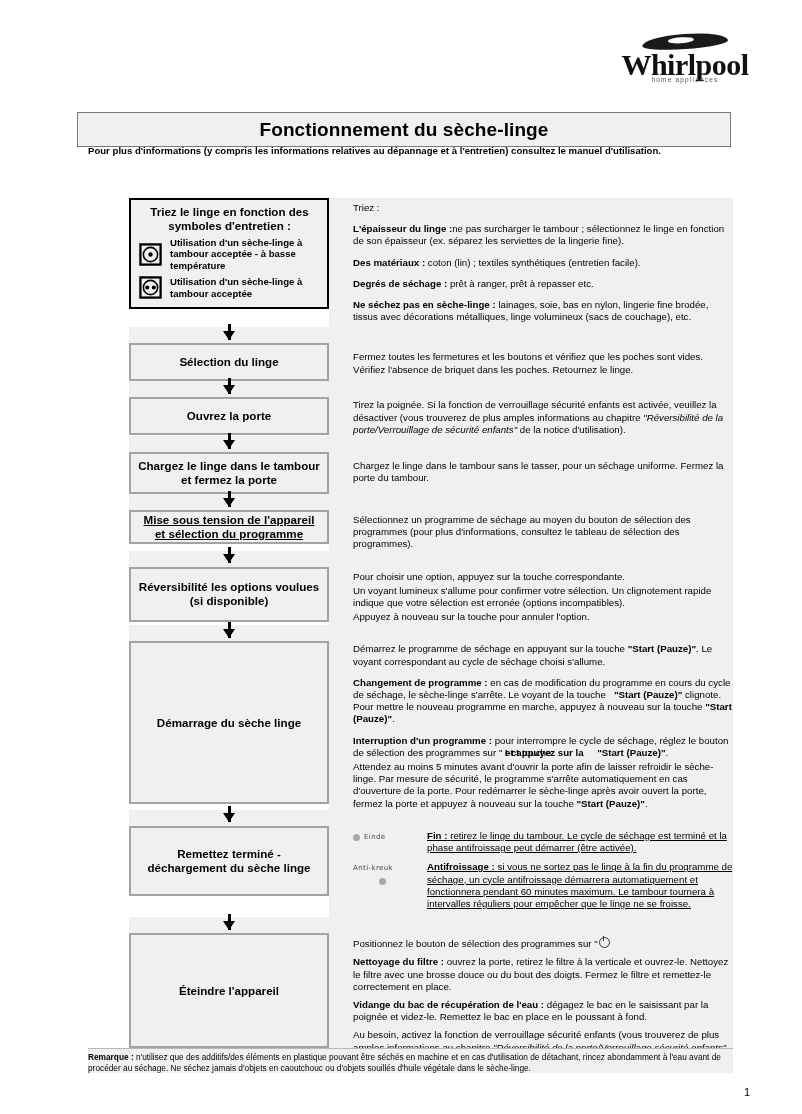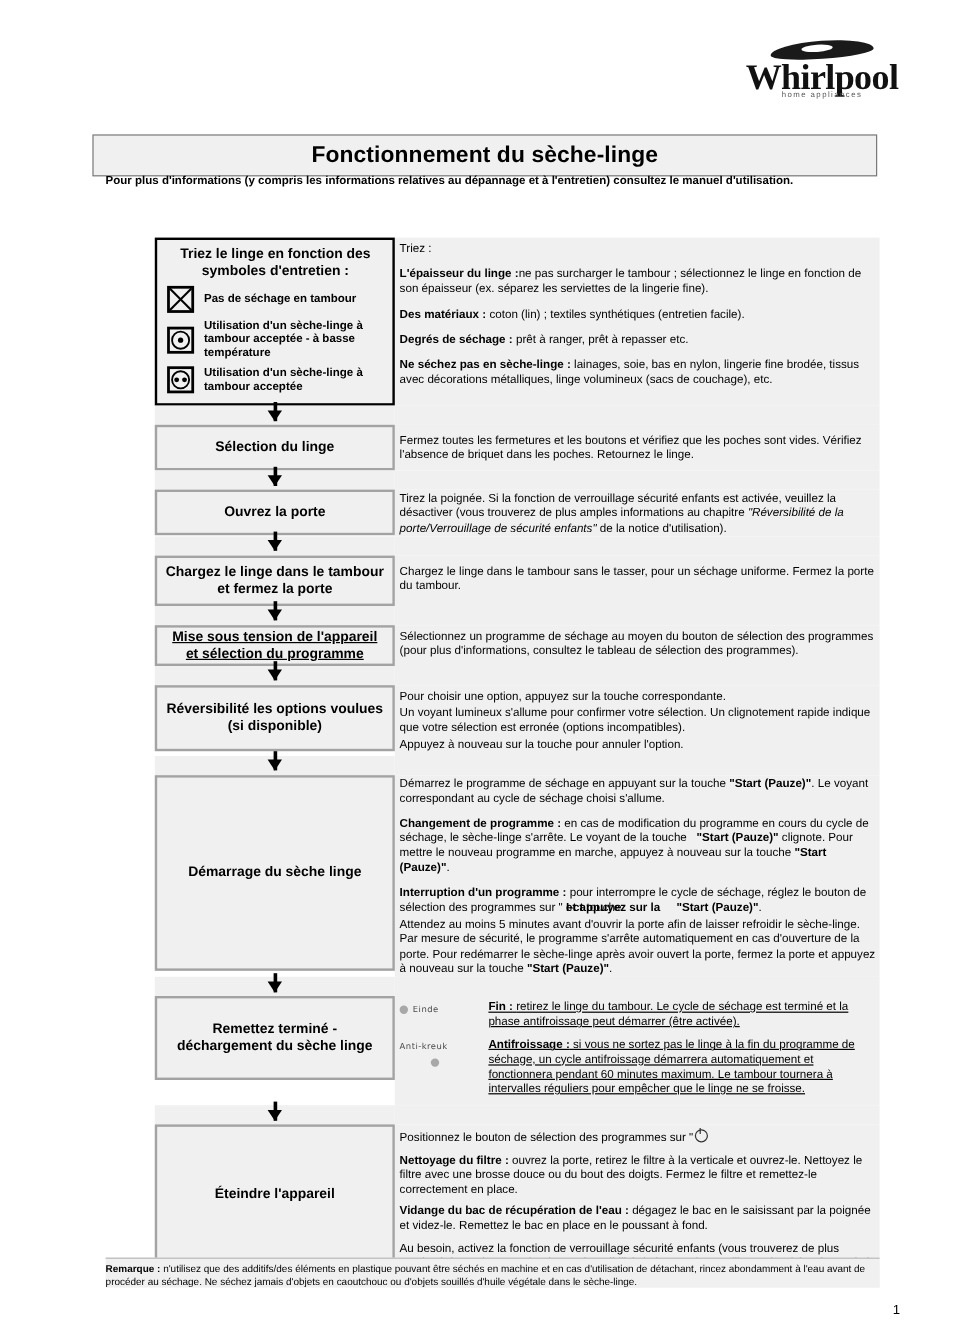--- a/index.html
+++ b/index.html
@@ -102,21 +102,21 @@
     position: relative;
   }
   .left-col {
     width: 200px;
     flex: 0 0 200px;
     position: relative;
     margin-left: 41px;
   }
   .right-col {
     flex: 1;
-    padding-left: 4px;
+    padding-left: 24px;
     font-size: 9.7px;
     line-height: 12.2px;
     background: #f0f0f0;
   }
 
   .flow-box {
     border: 2px solid #a3a3a3;
     background: #f0f0f0;
     display: flex;
     align-items: center;
@@ -296,28 +296,20 @@
 
 <div id="intro-note">Pour plus d'informations (y compris les informations relatives au dépannage et à l'entretien) consultez le manuel d'utilisation.</div>
 
 <div id="main-grid">
 
   <div class="row">
     <div class="left-col">
       <div id="symbols-box">
         <div id="symbols-heading">Triez le linge en fonction des symboles d'entretien :</div>
 
-        <div class="symbol-row">
-          <svg class="care-icon" viewBox="0 0 26 26">
-            <rect x="2.5" y="2.5" width="21" height="21" fill="#f0f0f0" stroke="#000" stroke-width="2.4"></rect>
-            <line x1="3.6" y1="3.6" x2="22.4" y2="22.4" stroke="#000" stroke-width="1.8"></line>
-            <line x1="22.4" y1="3.6" x2="3.6" y2="22.4" stroke="#000" stroke-width="1.8"></line>
-          </svg>
-          <div class="symbol-label">Pas de séchage en tambour</div>
-        </div>
 
         <div class="symbol-row">
           <svg class="care-icon" viewBox="0 0 26 26">
             <rect x="2.5" y="2.5" width="21" height="21" fill="#f0f0f0" stroke="#000" stroke-width="2.4"></rect>
             <circle cx="13" cy="13" r="7.4" fill="none" stroke="#000" stroke-width="1.6"></circle>
             <circle cx="13" cy="13" r="2.3" fill="#000"></circle>
           </svg>
           <div class="symbol-label">Utilisation d'un sèche-linge à tambour acceptée - à basse température</div>
         </div>
 

